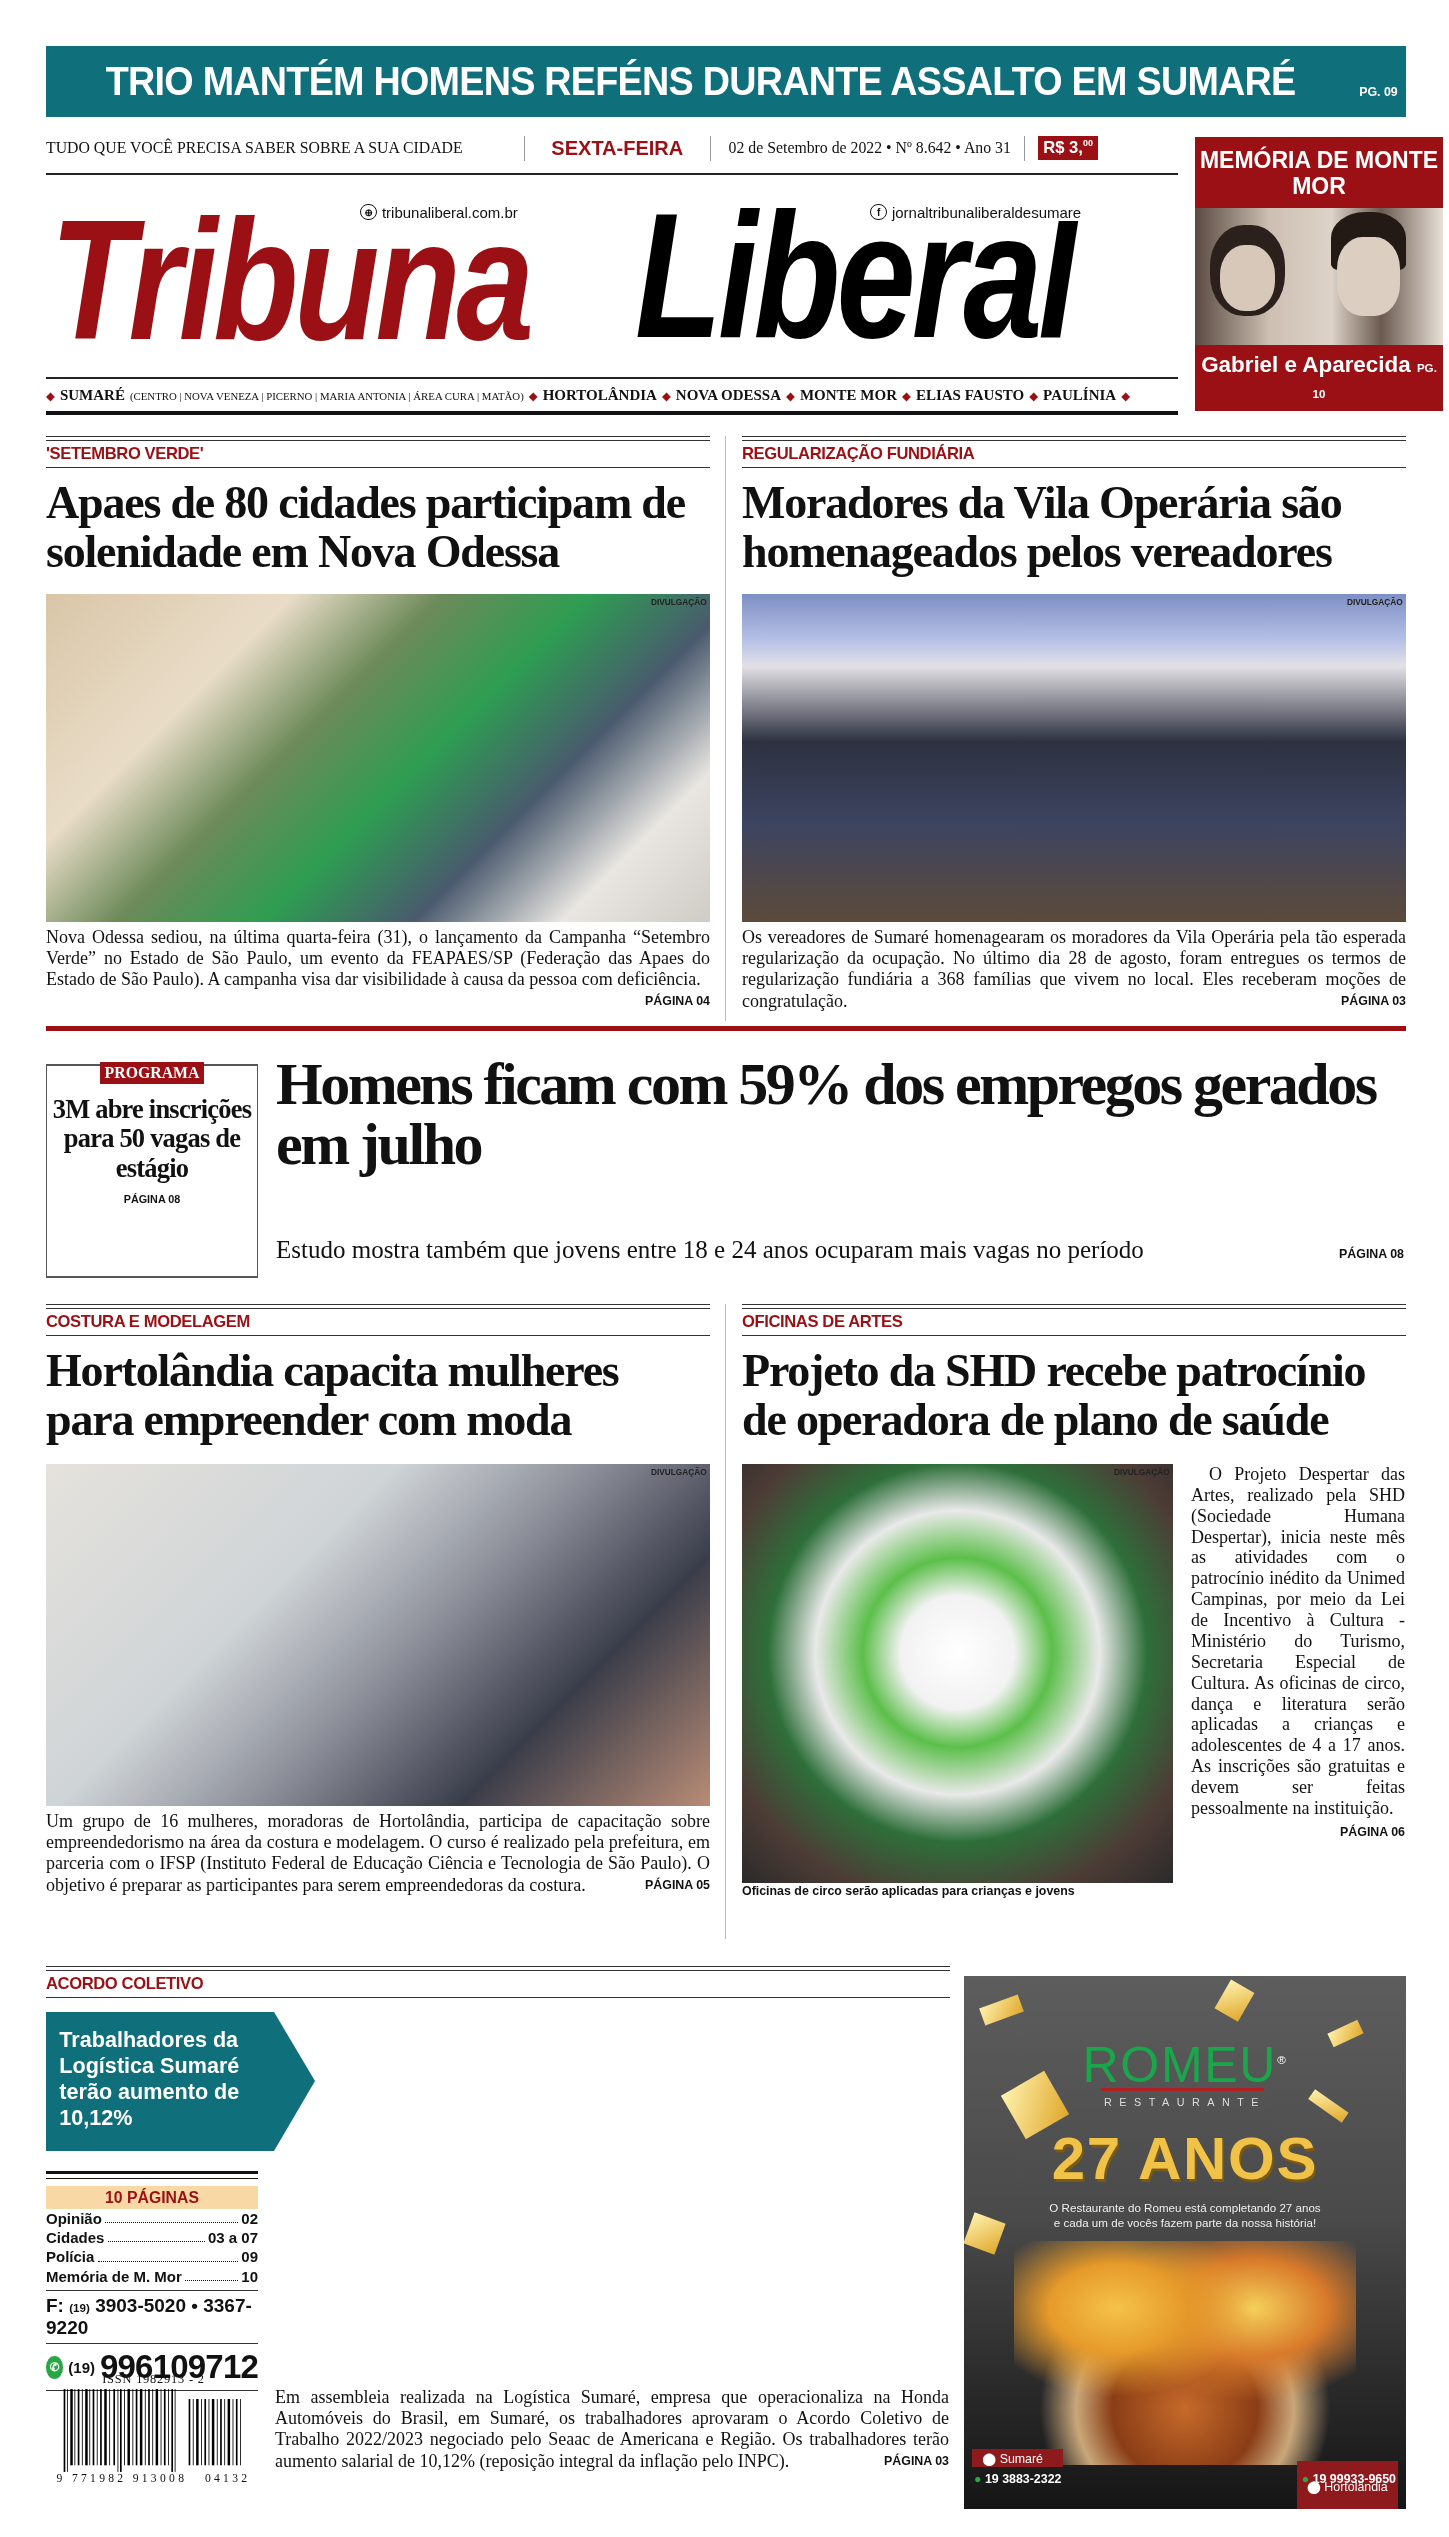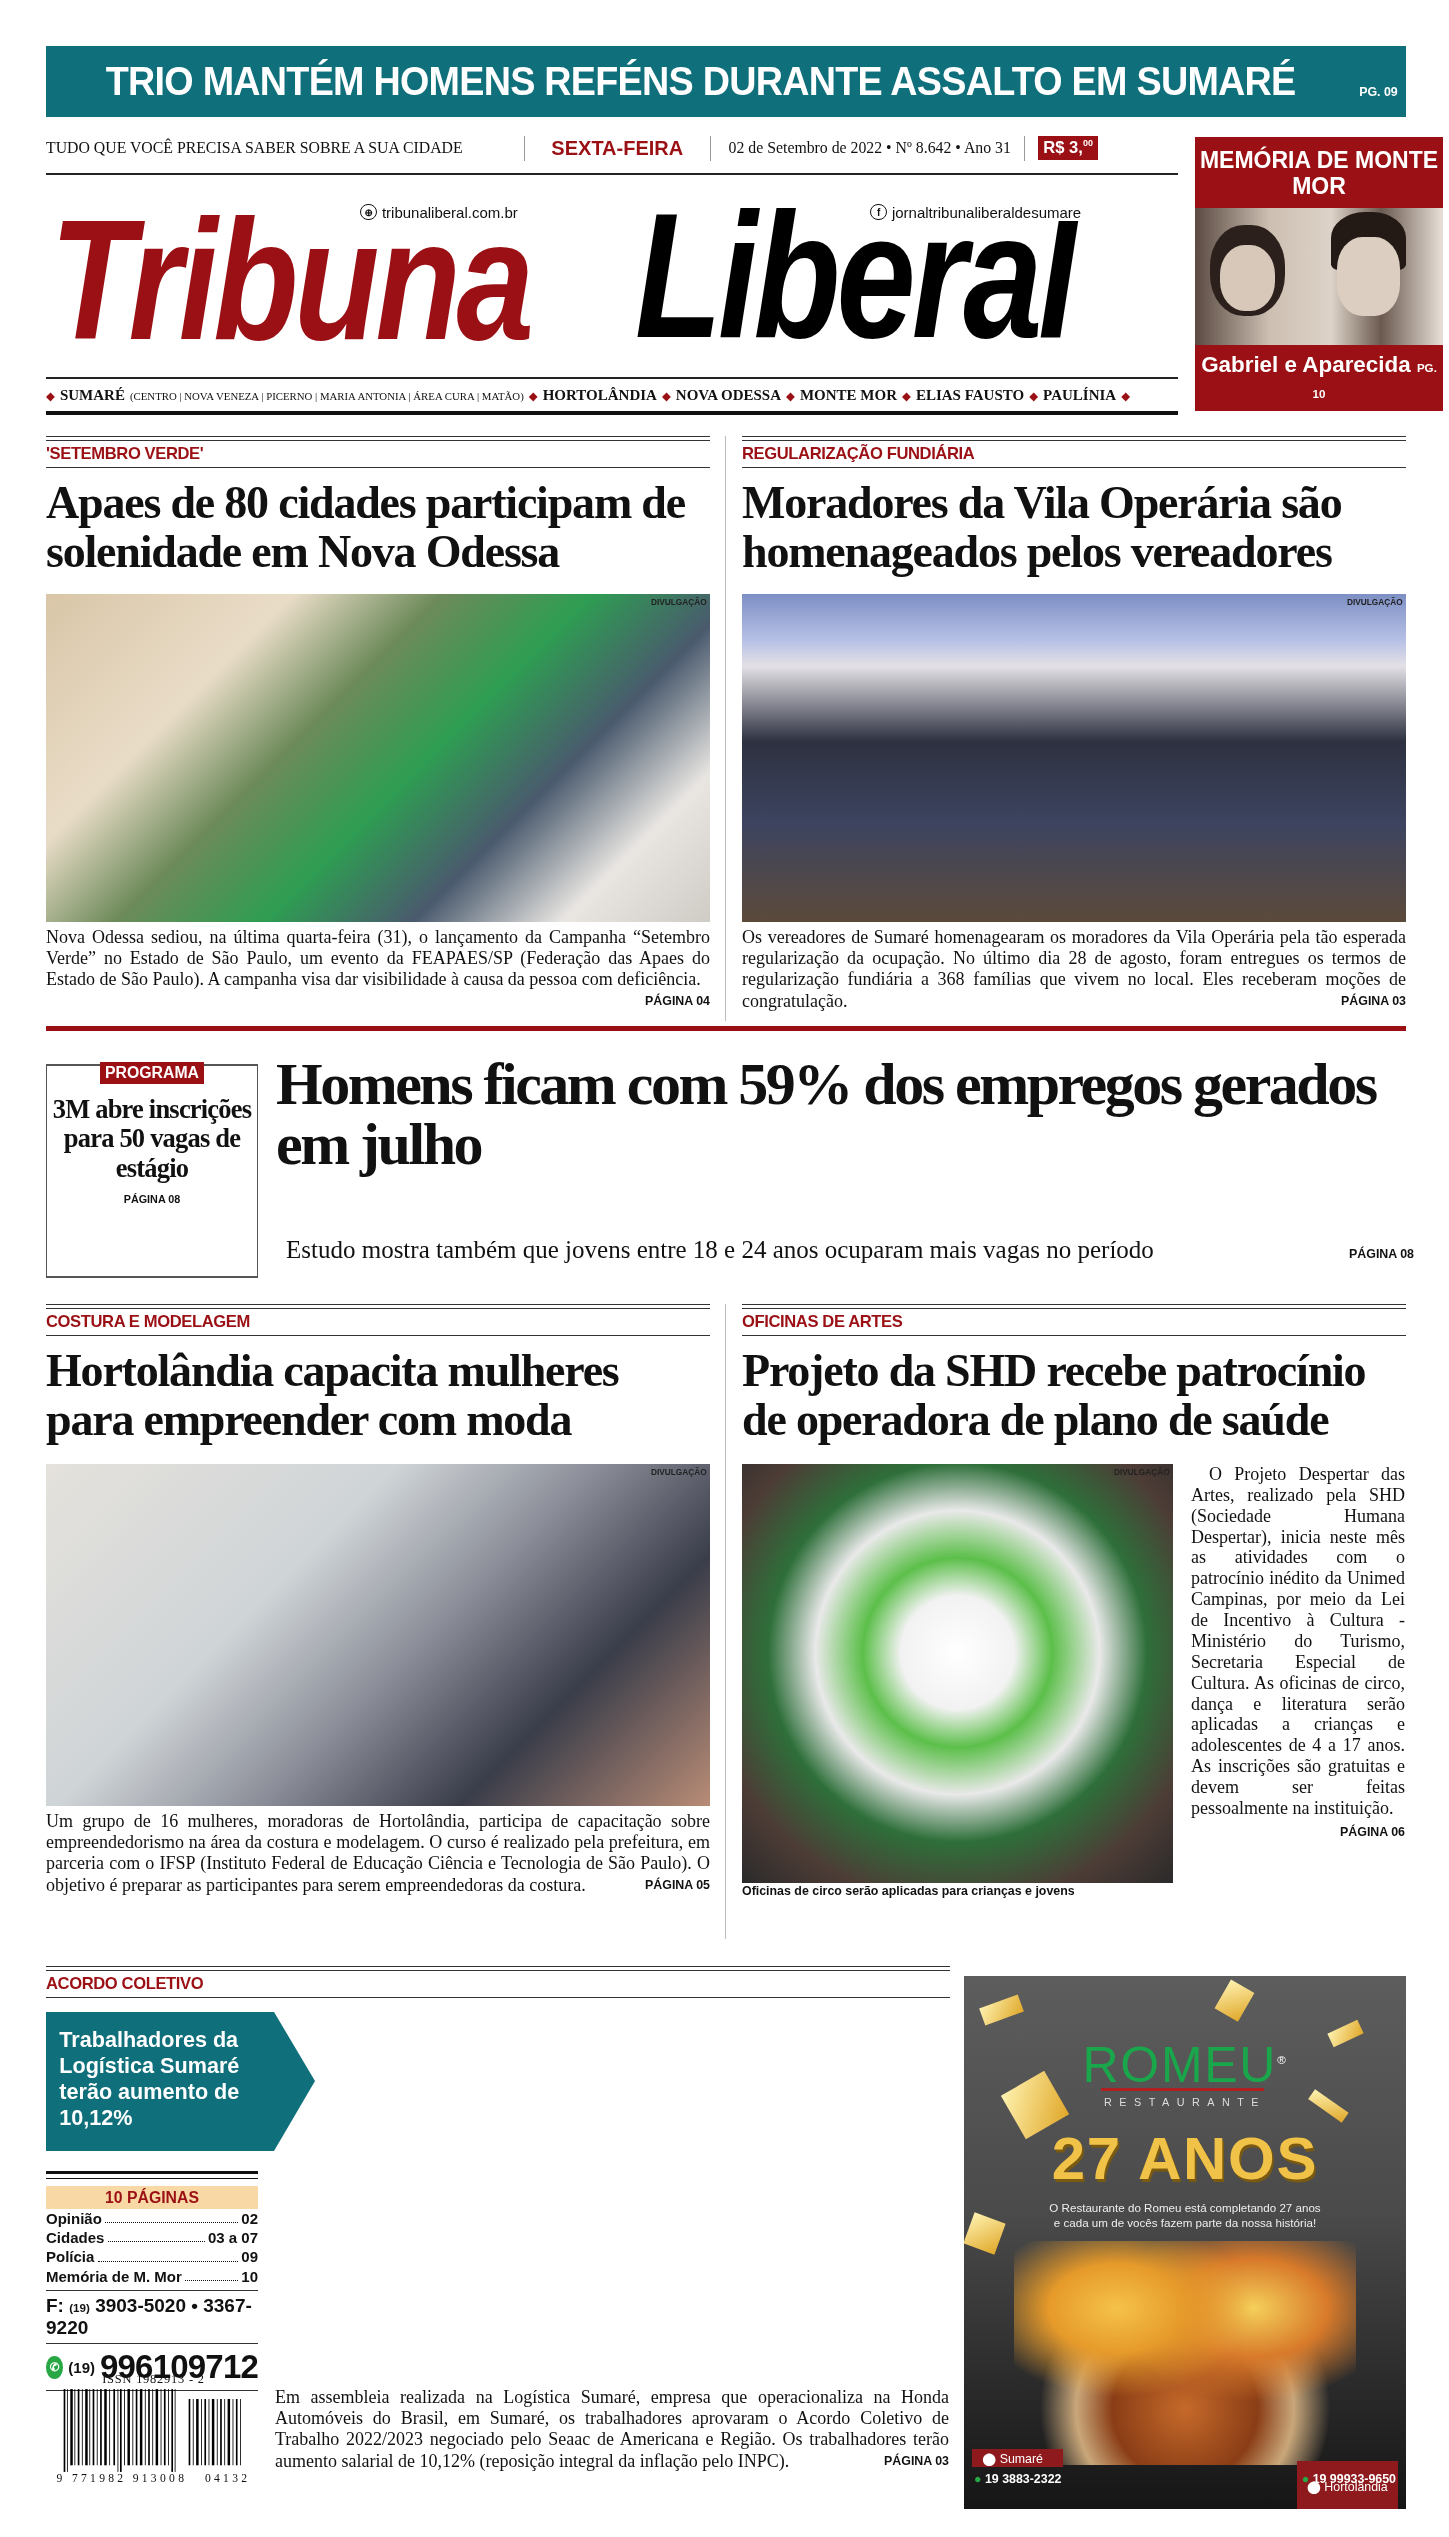--- a/index.html
+++ b/index.html
@@ -62,26 +62,26 @@
 
   
   .ph-apaes { background: linear-gradient(135deg,#d9c6a8 0%,#e9dcc7 25%,#6d8a5a 40%,#2e9d52 55%,#4a5a6e 70%,#e9e6e2 85%,#cfcbc5 100%); }
   .ph-vila { background: linear-gradient(180deg,#7d8fc4 0%,#b6c0e6 14%,#e3e1e6 22%,#2d3140 45%,#3d4460 70%,#5c4a3a 100%); }
   .ph-costura { background: linear-gradient(135deg,#e5e2dc 0%,#cfd4d7 35%,#8b8e98 55%,#3a3d4a 75%,#b98c76 100%); }
   .ph-circo { background: radial-gradient(circle at 50% 45%, #ffffff 0%, #f2f2f2 18%, #5cbf4a 30%, #e9e9e9 45%, #2e6f3a 60%, #4d3c36 80%, #2a2a2a 100%); }
   .ph-logistica { background: linear-gradient(135deg,#e6e1d8 0%,#b9b3a8 25%,#3c3a38 45%,#f4f4f4 60%,#8d8c84 80%,#d7c46a 100%); }
 
   
   .programa { left: 46px; top: 1064px; width: 212px; height: 214px; border-top: 2.5px solid #555; border-bottom: 2.5px solid #555; border-left: 0.8px solid #555; border-right: 0.8px solid #555; text-align: center; }
-  .programa .tag { display: inline-block; background: #9b1014; color: #fff; font-family: Liberation Sans, sans-serif; font-weight: 700; font-size: 15.8px; padding: 1.7px 5px; margin-top: -11.6px; }
+  .programa .tag { display: inline-block; background: #9b1014; color: #fff; font-family: Liberation Serif, serif; font-weight: 700; font-size: 15.8px; padding: 1.7px 5px; margin-top: -11.6px; }
   .programa .txt { font-size: 26.5px; font-weight: 700; line-height: 1.1; letter-spacing: -0.8px; margin-top: 11.6px; }
   .programa .pg { font-family: "Liberation Sans", sans-serif; font-weight: 700; font-size: 10.8px; margin-top: 10px; }
 
   .main-hed { left: 276px; top: 1054px; width: 1128px; font-weight: 700; font-size: 60px; line-height: 1.0; letter-spacing: -2.5px; }
-  .main-deck { left: 276px; top: 1236px; width: 1128px; font-size: 25px; display: flex; align-items: baseline; justify-content: space-between; margin-left: 10px; }
+  .main-deck { left: 276px; top: 1236px; width: 1128px; font-size: 25px; display: flex; align-items: baseline; justify-content: space-between; }
   .main-deck .pagina { float: none; font-size: 12.4px; }
 
   
   .trab { left: 46px; top: 2012px; width: 228px; height: 139px; background: #0f6f7a; color: #fff; font-family: "Liberation Sans", sans-serif; font-weight: 700; font-size: 21.6px; line-height: 1.2; padding: 15px 13.3px; }
   .trab-arrow { left: 274px; top: 2012px; width: 0; height: 0; border-top: 69px solid transparent; border-bottom: 70px solid transparent; border-left: 41px solid #0f6f7a; }
   .indice { left: 46px; top: 2171px; width: 212px; font-family: "Liberation Sans", sans-serif; }
   .indice .r1 { border-top: 3.3px solid #111; border-bottom: 0.8px solid #111; height: 7.5px; }
   .indice .head { background: #f8d9a6; color: #9b1014; font-weight: 700; font-size: 15.8px; text-align: center; padding: 2.5px 0; margin-top: 7.5px; }
   .indice .row { display: flex; font-weight: 700; font-size: 15px; line-height: 1.28; }
   .indice .row .dots { flex: 1; border-bottom: 1.7px dotted #111; margin: 0 3.3px 5px; }

